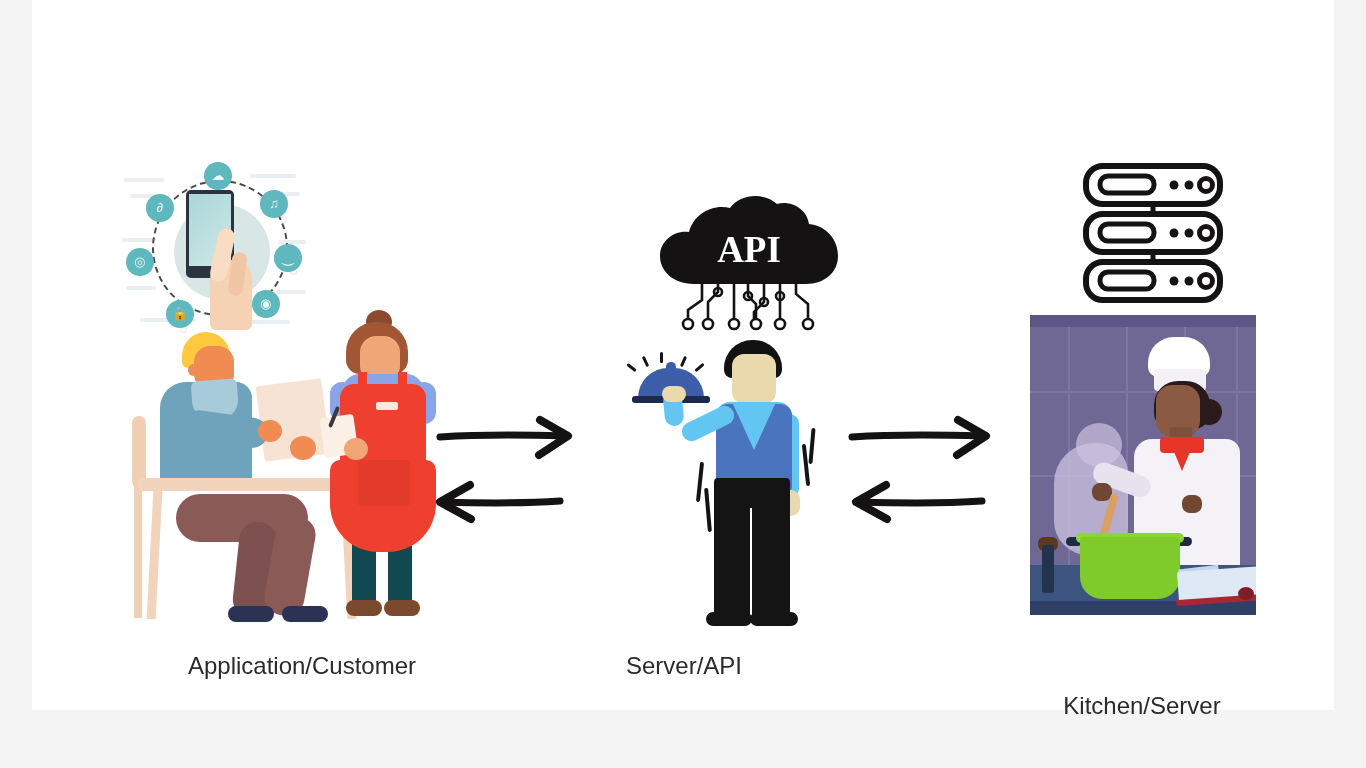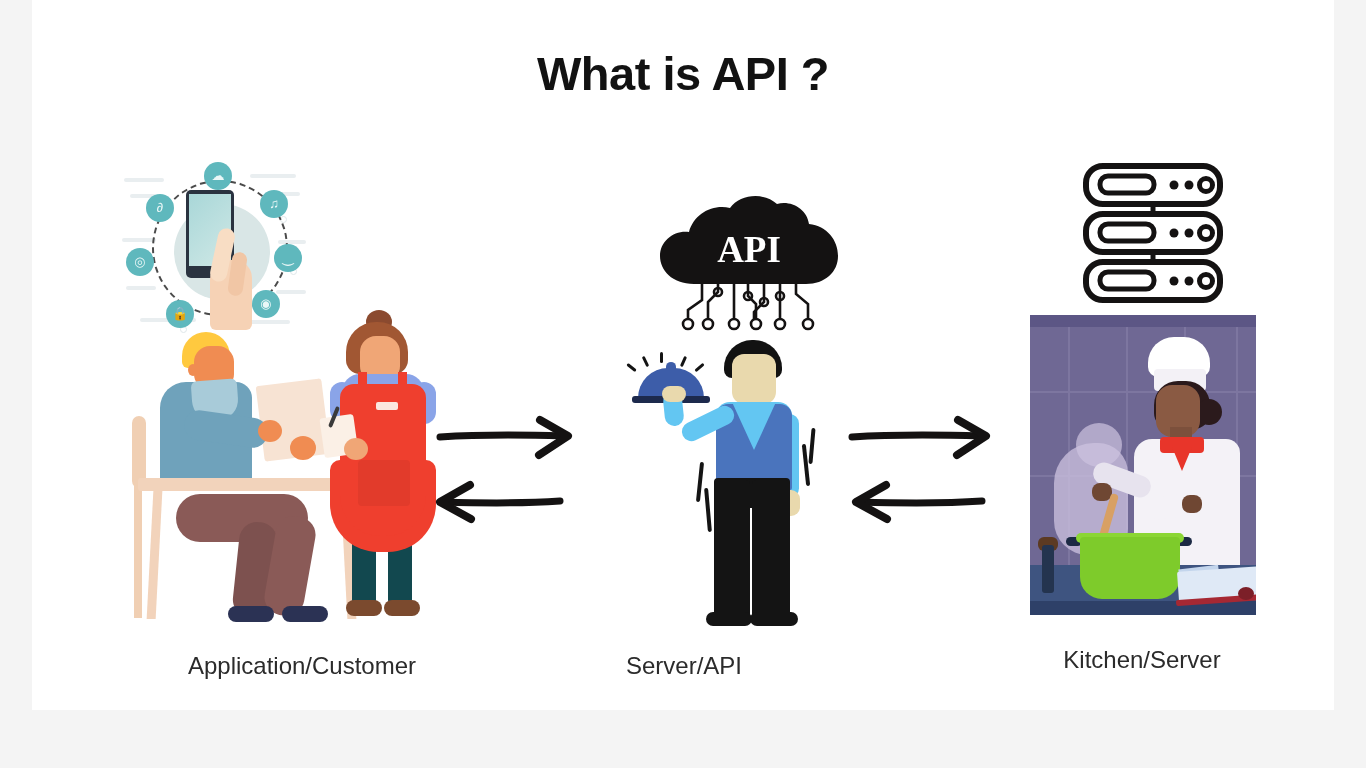--- a/index.html
+++ b/index.html
@@ -155,21 +155,20 @@
   .k-handB{position:absolute;left:152px;top:180px;width:20px;height:18px;background:#6f4733;border-radius:8px;}
 
   
   .arrows{position:absolute;}
 </style>
 </head>
 <body>
 
 <div class="slide">
 
-  <div class="page-title">What is API ?</div>
 
   <div>
 
     <div class="phone-art">
       <div class="bgline" style="left:-6px;top:10px;width:40px;"></div>
       <div class="bgline" style="left:0px;top:26px;width:26px;"></div>
       <div class="bgline" style="left:120px;top:6px;width:46px;"></div>
       <div class="bgline" style="left:140px;top:24px;width:30px;"></div>
       <div class="bgline" style="left:-8px;top:70px;width:34px;"></div>
       <div class="bgline" style="left:148px;top:72px;width:28px;"></div>
@@ -397,16 +396,16 @@
       <div class="k-pot-rim"></div>
         <div class="k-pot"></div>
       <div class="k-mill-top"></div>
         <div class="k-mill"></div>
       <div class="k-book2"></div>
         <div class="k-book"></div>
       <div class="k-book-edge"></div>
         <div class="k-book-dot"></div>
     </div>
 
-    <div class="col-label" style="left:960px;top:646px;width:300px;">Kitchen/Server</div>
+    <div class="col-label" style="left:960px;top:692px;width:300px;">Kitchen/Server</div>
   </div>
 
 </div>
 
 </body></html>

